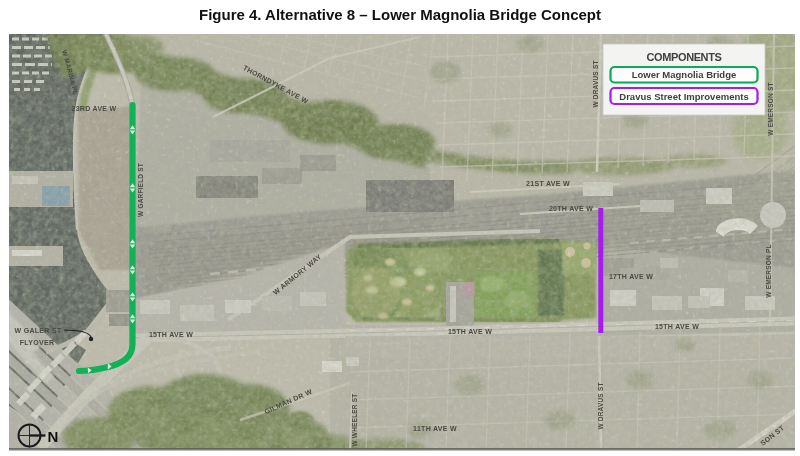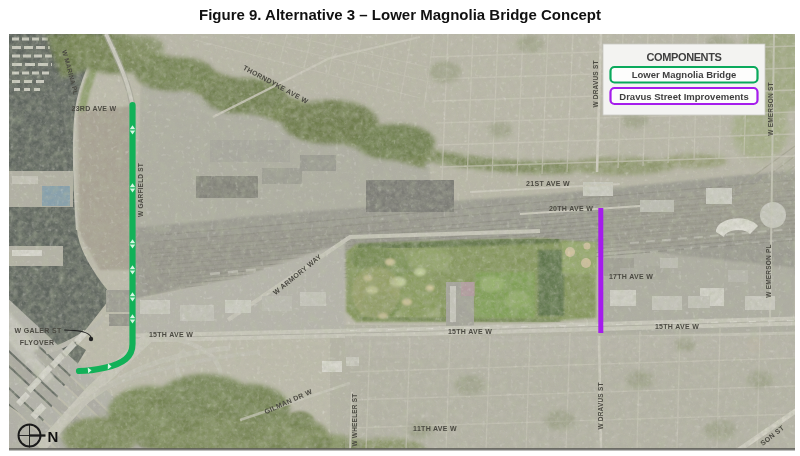--- a/index.html
+++ b/index.html
@@ -5,21 +5,21 @@
 html,body{margin:0;padding:0;background:#ffffff;width:800px;height:456px;overflow:hidden;}
 body{font-family:"Liberation Sans",sans-serif;}
 #title{position:absolute;top:6px;left:0;width:800px;text-align:center;font-weight:bold;font-size:15px;color:#111;}
 svg{position:absolute;top:0;left:0;}
 .lbl{font-family:"Liberation Sans",sans-serif;font-weight:bold;fill:#4b4a42;font-size:7px;letter-spacing:.3px;}
 .lbl2{font-family:"Liberation Sans",sans-serif;font-weight:bold;fill:#4b4a42;font-size:6.5px;letter-spacing:.2px;}
 </style>
 </head>
 <body>
 
-<div id="title">Figure 9. Alternative 3 – Lower Magnolia Bridge Concept</div>
+<div id="title">Figure 4. Alternative 8 – Lower Magnolia Bridge Concept</div>
 <svg width="800" height="456" viewBox="0 0 800 456">
 <defs>
 <clipPath id="mapclip">
         <rect x="9" y="34" width="786" height="415"></rect>
       </clipPath>
 <filter id="specdark" x="0" y="0" width="100%" height="100%">
   <feTurbulence type="fractalNoise" baseFrequency="0.22" numOctaves="3" seed="7"></feTurbulence>
   <feColorMatrix type="matrix" values="0 0 0 0 0.42  0 0 0 0 0.42  0 0 0 0 0.36  0.9 0.9 0.9 0 -1.05"></feColorMatrix>
 </filter>
 <filter id="speclight" x="0" y="0" width="100%" height="100%">

